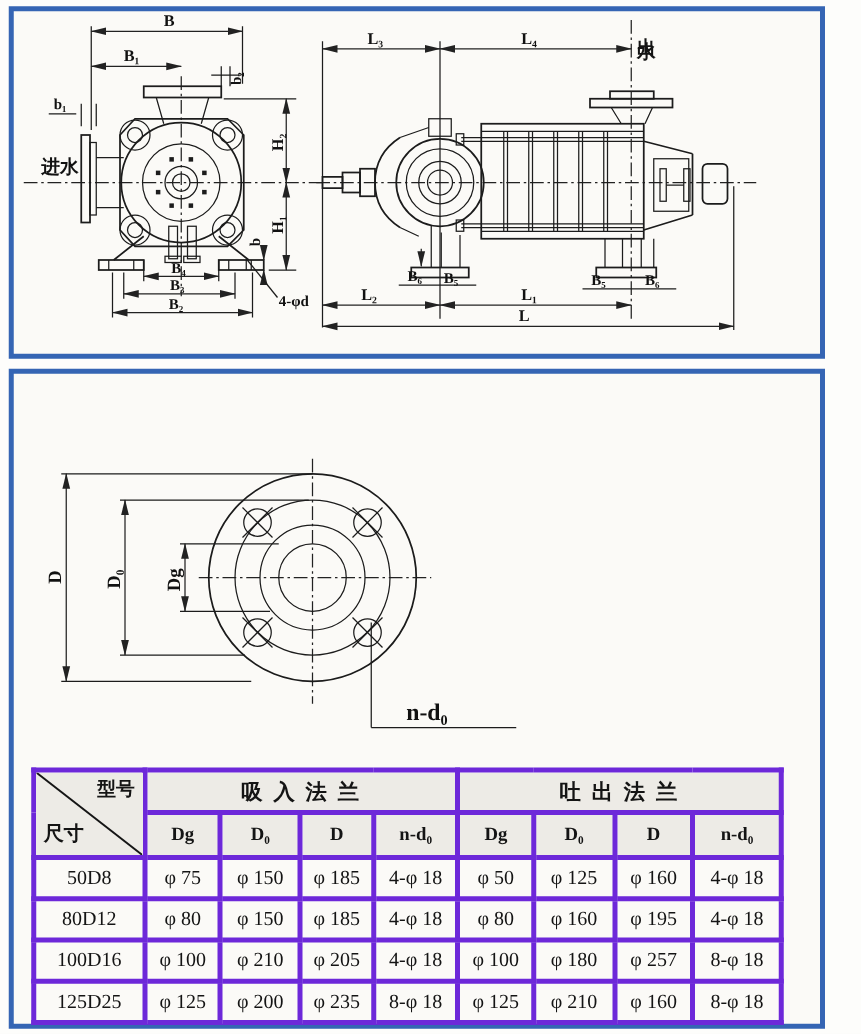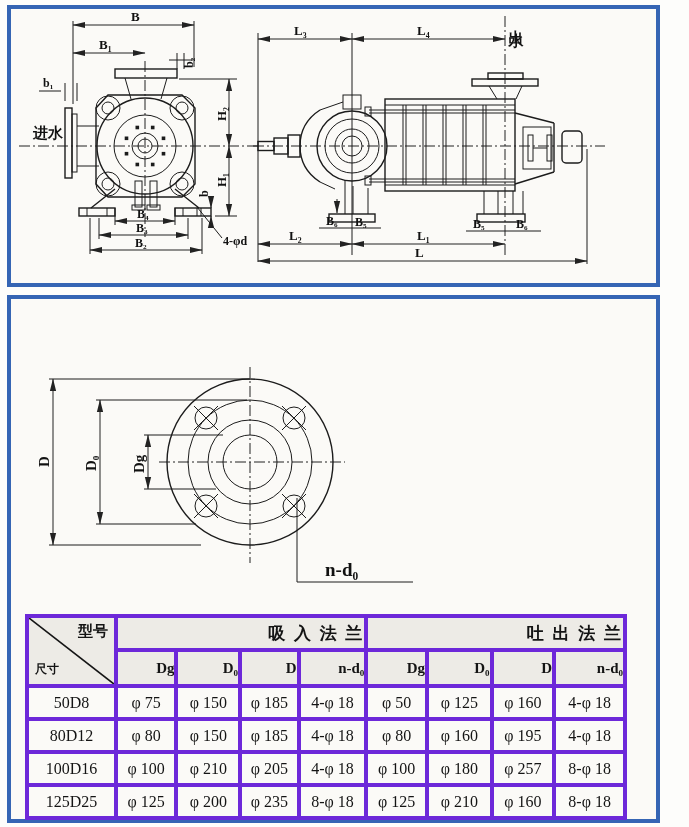--- a/index.html
+++ b/index.html
@@ -37,27 +37,27 @@
   .spec-table{
     position:absolute;left:14px;top:315px;width:602px;
     border-collapse:collapse;table-layout:fixed;
     font-family:"Liberation Serif", serif;font-size:16px;text-align:center;
   }
   .spec-table td,.spec-table th{
     border:4px solid #6d28d9;padding:0;vertical-align:middle;height:29px;
     overflow:hidden;white-space:nowrap;
   }
   .spec-table{border:3px solid #151515;}
-  .spec-table .hdr{background:#edebe6;font-weight:bold;text-align:right;}
+  .spec-table .hdr{background:#edebe6;font-weight:bold;}
   .spec-table .grp{font-family:"Liberation Sans", sans-serif;font-size:17px;height:30px;letter-spacing:2px;}
   .spec-table .sub{font-size:15px;height:32px;}
   .corner-cell{position:relative;background:#edebe6;}
   .corner-cell .corner-svg{position:absolute;left:0;top:0;width:100%;height:100%;}
   .corner-top{position:absolute;top:4px;right:6px;font-family:"Liberation Sans", sans-serif;font-size:15px;font-weight:bold;}
-  .corner-bottom{position:absolute;bottom:6px;left:6px;font-family:Liberation Mono, monospace;font-size:12px;font-weight:bold;}
+  .corner-bottom{position:absolute;bottom:6px;left:6px;font-family:Liberation Mono, monospace;font-size:16px;font-weight:bold;}
 </style>
 </head>
 <body>
 
 <div class="frame" id="frame-top">
   <svg width="645" height="274" viewBox="0 0 645 274">
     <defs>
       <marker id="mA" markerWidth="13" markerHeight="8" refX="12" refY="4" orient="auto-start-reverse" markerUnits="userSpaceOnUse">
         <path d="M12.6,4 L0,0.9 L0,7.1 Z" fill="#222"></path>
       </marker>

